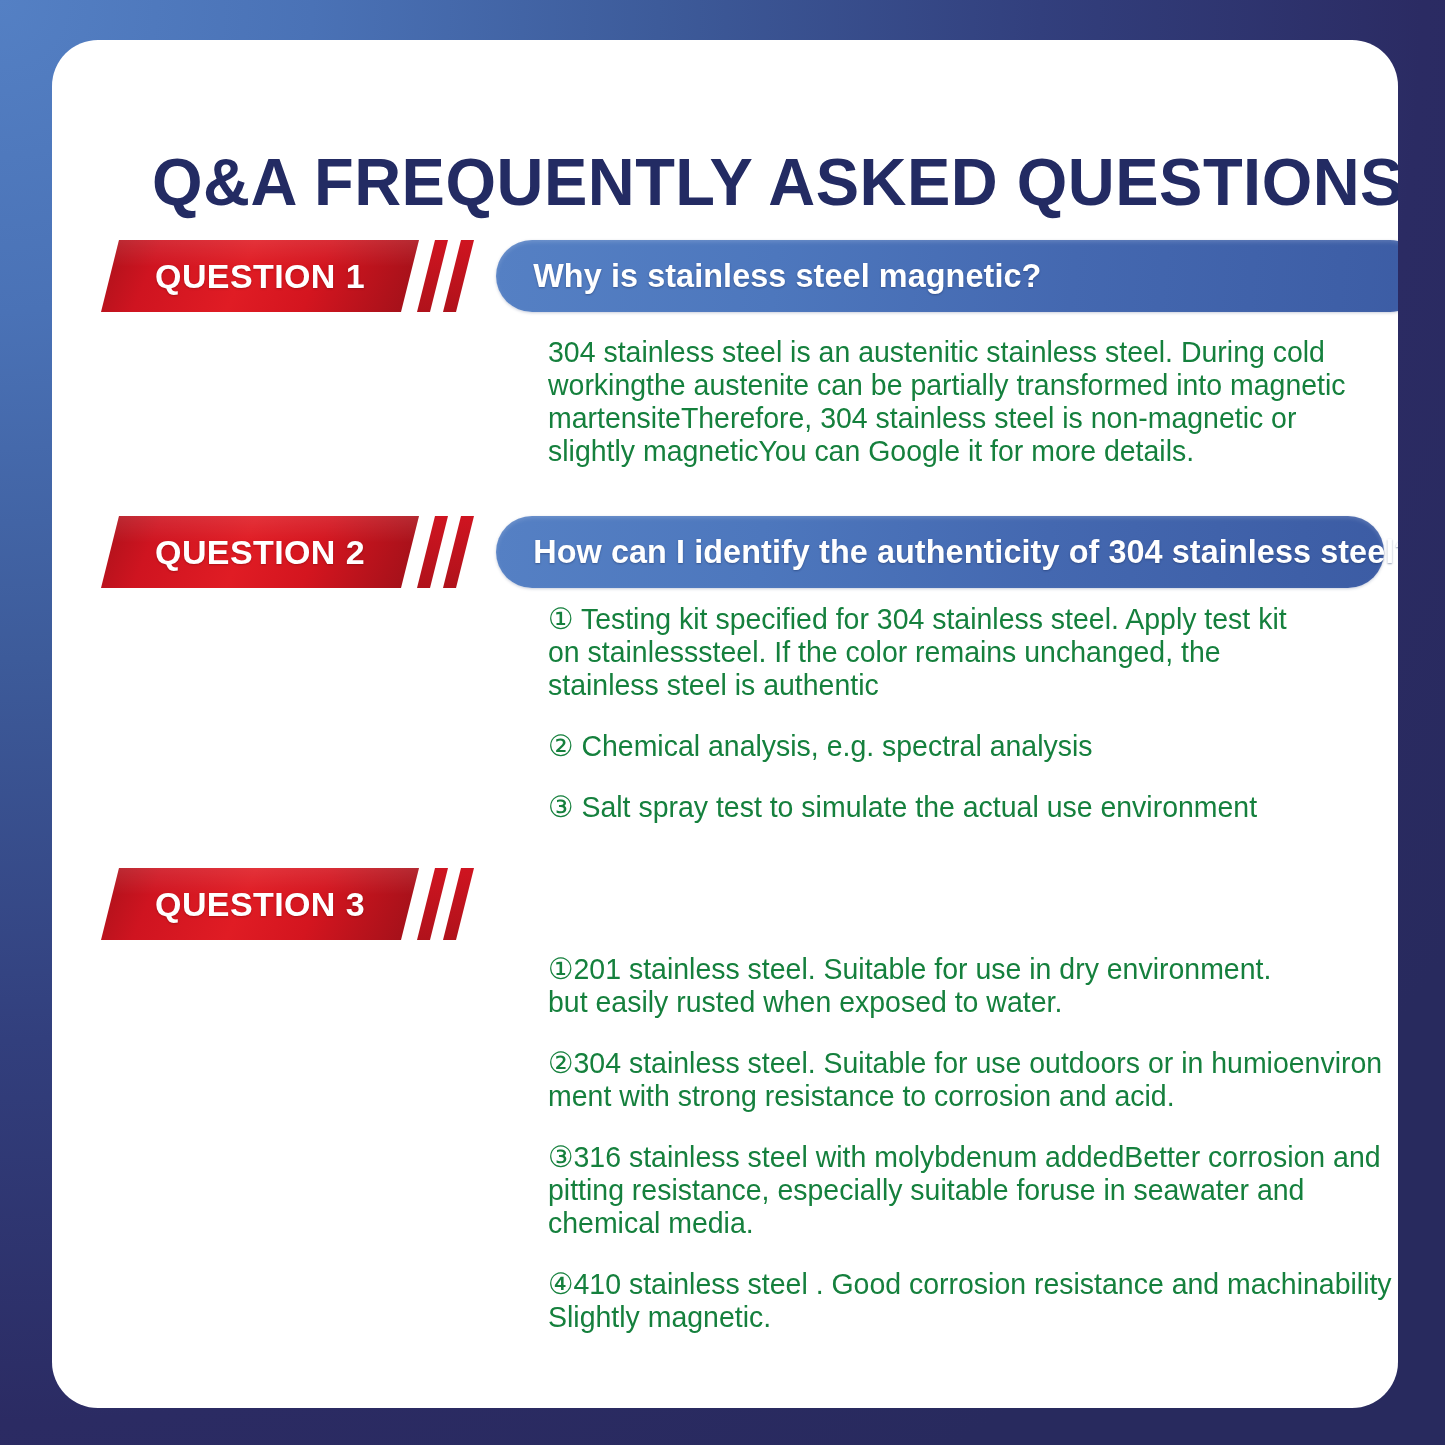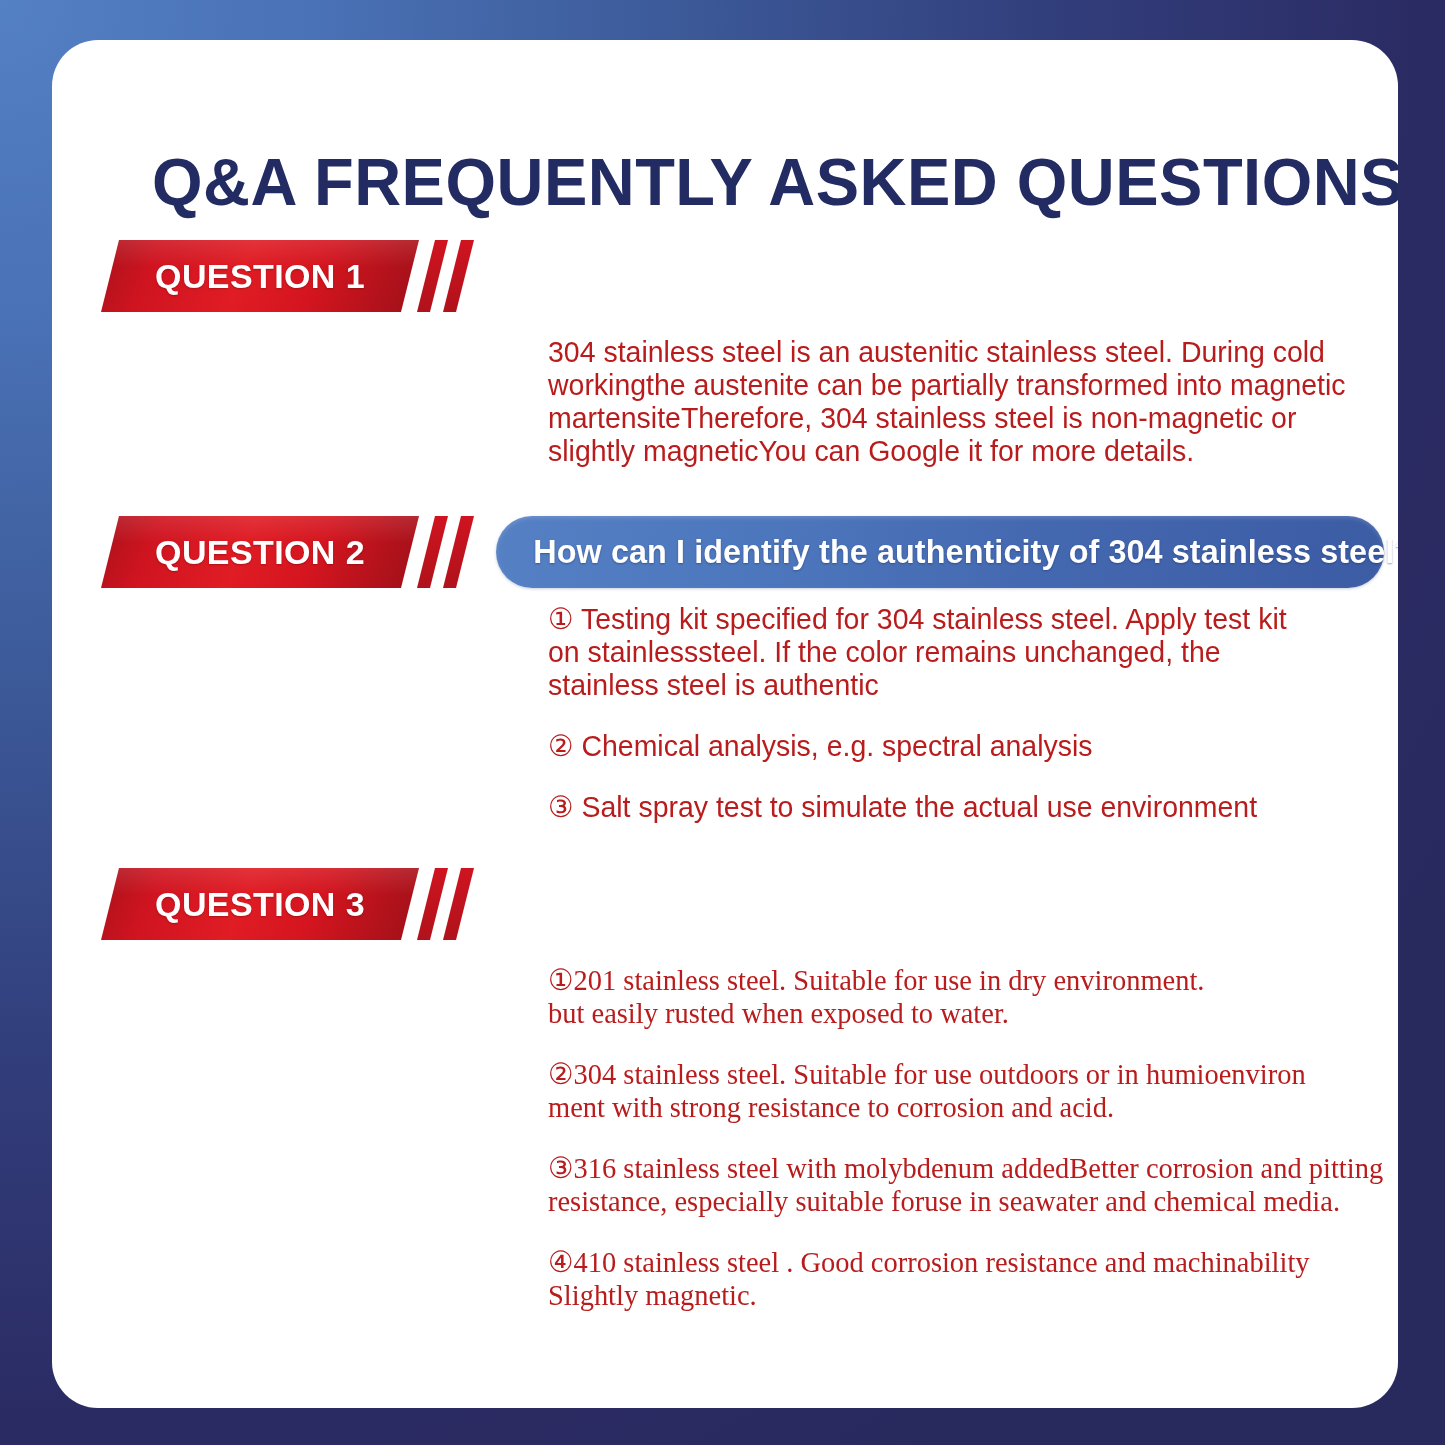--- a/index.html
+++ b/index.html
@@ -139,21 +139,21 @@
     white-space: nowrap;
     transform: scaleX(0.98);
     transform-origin: left center;
   }
 
   
   .qbody {
     position: absolute;
     left: 496px;
     width: 900px;
-    color: #b91c1c;
+    color: #15803d;
     font-size: 29.5px;
     line-height: 1.12;
     font-family: "Liberation Sans", sans-serif;
   }
   .qbody p {
     margin: 0;
     white-space: pre-line;
     transform: scaleX(0.965);
     transform-origin: left top;
   }
@@ -167,20 +167,23 @@
 
     <h1 class="page-title">Q&amp;A FREQUENTLY ASKED QUESTIONS</h1>
 
     <div class="qblock" style="top:200px;">
       <div class="qhead">
         <div class="qtag">
           <span class="qtag-label">QUESTION 1</span>
         </div>
         <div class="slash s1"></div>
         <div class="slash s2"></div>
+        <div class="qpill" style="width:930px;">
+          <span class="qpill-text">Why is stainless steel magnetic?</span>
+        </div>
       </div>
       <div class="qbody" style="top:95px; width:860px;">
         <p>304 stainless steel is an austenitic stainless steel. During cold workingthe austenite can be partially transformed into magnetic martensiteTherefore, 304 stainless steel is non-magnetic or slightly magneticYou can Google it for more details.</p>
       </div>
     </div>
 
     <div class="qblock" style="top:476px;">
       <div class="qhead">
         <div class="qtag">
           <span class="qtag-label">QUESTION 2</span>
@@ -199,21 +202,21 @@
     </div>
 
     <div class="qblock" style="top:828px;">
       <div class="qhead">
         <div class="qtag">
           <span class="qtag-label">QUESTION 3</span>
         </div>
         <div class="slash s1"></div>
         <div class="slash s2"></div>
       </div>
-      <div class="qbody" style="top:96px; width:880px;font-family:Liberation Serif, serif;">
+      <div class="qbody" style="top:84px; width:880px;">
         <p>①201 stainless steel. Suitable for use in dry environment.
 but easily rusted when exposed to water.</p>
         <p>②304 stainless steel. Suitable for use outdoors or in humioenviron
 ment  with strong resistance to corrosion and acid.</p>
         <p>③316 stainless steel with molybdenum addedBetter corrosion and pitting resistance, especially suitable foruse in seawater and chemical media.</p>
         <p>④410 stainless steel . Good corrosion resistance and machinability
 Slightly magnetic.</p>
       </div>
     </div>
 

